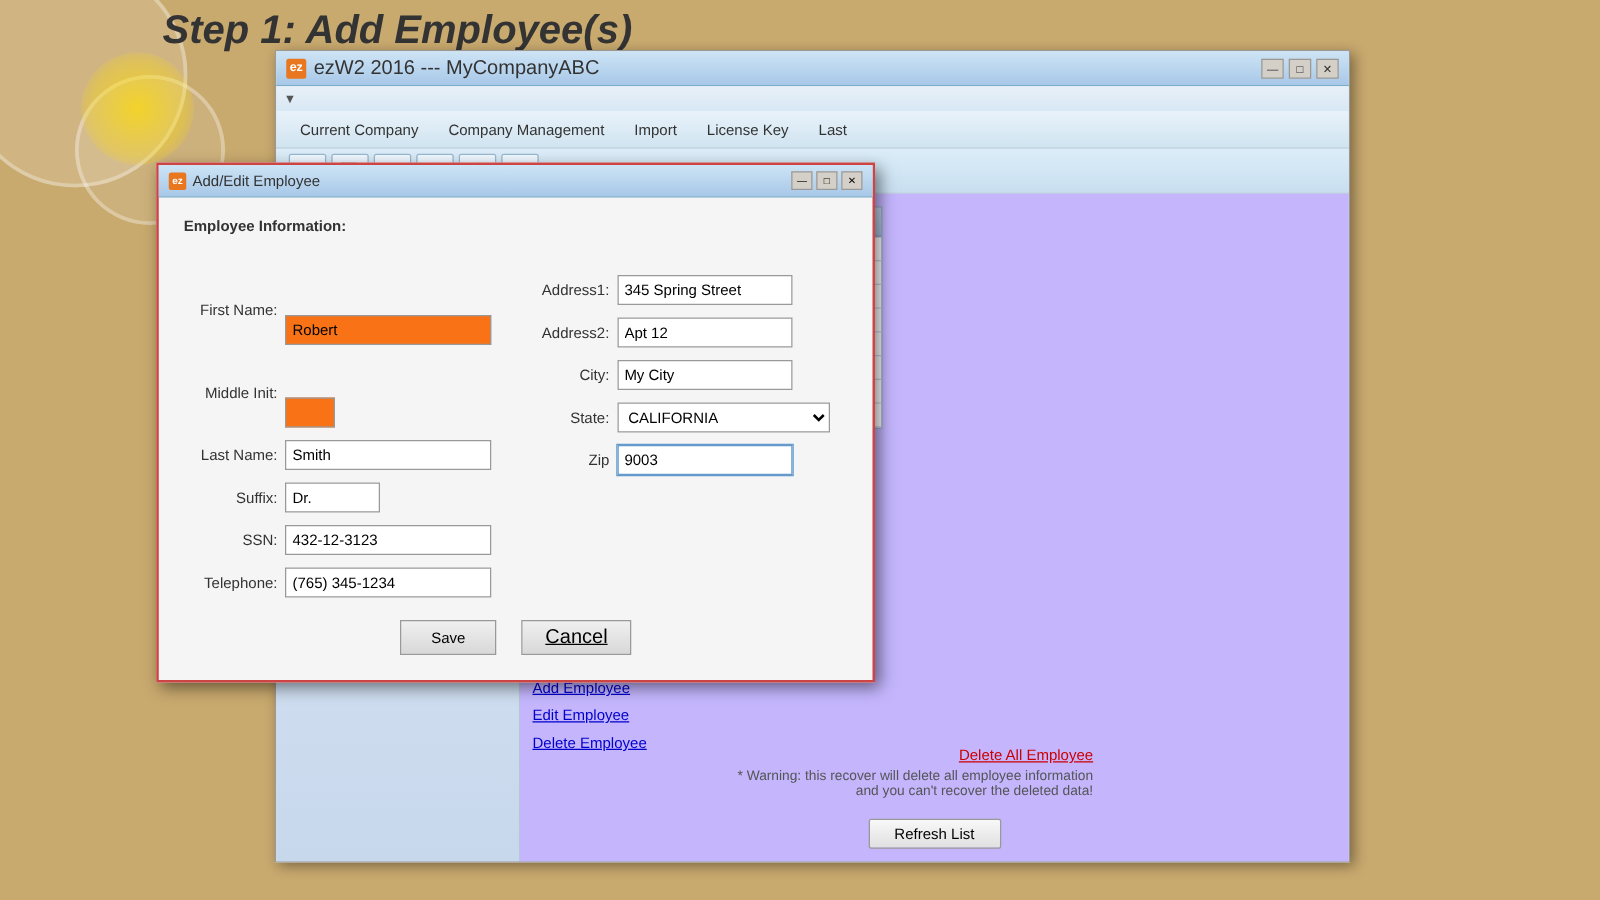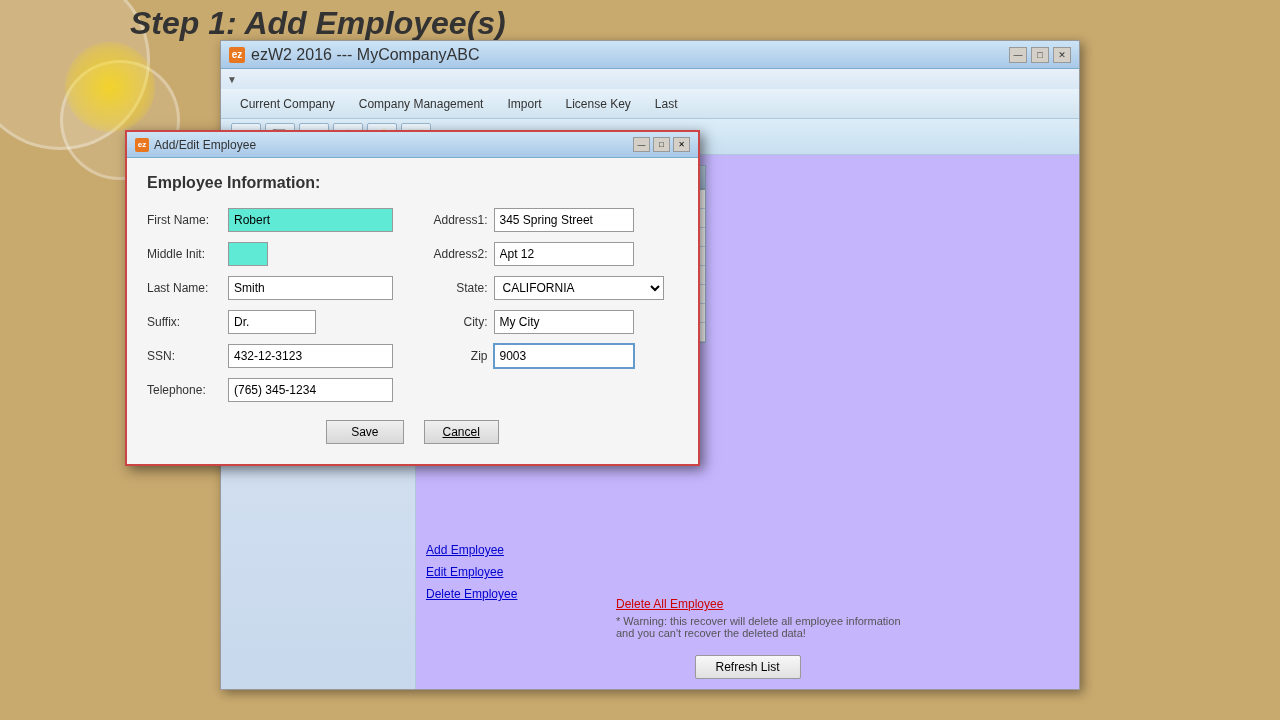--- a/index.html
+++ b/index.html
@@ -282,24 +282,24 @@
       font-size: 8px;
       cursor: pointer;
       display: flex; align-items: center; justify-content: center;
     }
 
     .dialog-content {
       padding: 16px 20px 20px;
     }
 
     .dialog-section-title {
-      font-size: 16px;
+      font-size: 12px;
       font-weight: bold;
       color: #333;
-      margin-bottom: 16px;
+      margin-bottom: 32px;
     }
 
     .form-grid {
       display: grid;
       grid-template-columns: 1fr 1fr;
       gap: 0 20px;
     }
     .form-left, .form-right {
       display: flex;
       flex-direction: column;
@@ -309,52 +309,54 @@
     .form-row {
       display: flex;
       align-items: center;
       gap: 6px;
       margin-bottom: 4px;
     }
     .form-label {
       font-size: 12px;
       color: #333;
       min-width: 75px;
+      text-align: right;
     }
     .form-label-right {
       font-size: 12px;
       color: #333;
       min-width: 65px;
       text-align: right;
     }
     .form-input {
       border: 1px solid #999;
       background: white;
       padding: 3px 5px;
       font-size: 12px;
       height: 24px;
     }
     .form-input-highlighted {
       border: 1px solid #999;
-      background: #5eead4;
+      background: #f97316;
       padding: 3px 5px;
       font-size: 12px;
       height: 24px;
+      margin-top: 32px;
     }
     .form-input-blue {
       border: 1px solid #6699cc;
       background: white;
       padding: 3px 5px;
       font-size: 12px;
       height: 24px;
       outline: 1px solid #6699cc;
     }
     .input-wide { width: 165px; }
     .input-small { width: 40px; }
-    .input-suffix { width: 88px; }
+    .input-suffix { width: 76px; }
     .input-full { width: 140px; }
 
     .form-select {
       border: 1px solid #999;
       background: white;
       padding: 2px 4px;
       font-size: 12px;
       height: 24px;
       width: 170px;
     }
@@ -370,21 +372,21 @@
       border: 1px solid #999;
       padding: 4px 24px;
       font-size: 12px;
       cursor: pointer;
       min-width: 70px;
     }
     .btn-cancel {
       background: linear-gradient(to bottom, #f0f0f0, #d8d8d8);
       border: 1px solid #999;
       padding: 4px 18px;
-      font-size: 12px;
+      font-size: 16px;
       cursor: pointer;
       min-width: 70px;
       text-decoration: underline;
     }
 
     
     .spotlight {
       position: absolute;
       width: 90px; height: 90px;
       border-radius: 50%;
@@ -474,21 +476,21 @@
         <div class="table-row">L_C</div>
         <div class="table-row">L_C</div>
       </div>
 
       <div class="bottom-links">
         <span class="link">Add Employee</span>
         <span class="link">Edit Employee</span>
         <span class="link">Delete Employee</span>
       </div>
 
-      <div style="position:absolute; bottom: 50px; left: 200px; text-align: left;">
+      <div style="position:absolute; bottom: 50px; left: 174px; text-align: right;">
         <span class="delete-link">Delete All Employee</span>
         <div style="margin-top:4px; font-size:11px; color:#555;">* Warning: this recover will delete all employee information</div>
         <div style="font-size:11px; color:#555;">and you can't recover the deleted data!</div>
       </div>
 
       <div style="position:absolute; bottom:10px; left:50%; transform:translateX(-50%);">
         <button class="refresh-btn">Refresh List</button>
       </div>
     </div>
   </div>
@@ -542,37 +544,37 @@
         </div>
 
         <div class="form-right">
           <div class="form-row">
             <span class="form-label-right">Address1:</span>
             <input class="form-input input-full" type="text" value="345 Spring Street" style="">
           </div>
           <div class="form-row">
             <span class="form-label-right">Address2:</span>
             <input class="form-input input-full" type="text" value="Apt 12" style="">
+          </div>
+          <div class="form-row">
+            <span class="form-label-right">City:</span>
+            <input class="form-input input-full" type="text" value="My City" style="">
           </div>
           <div class="form-row">
             <span class="form-label-right">State:</span>
             <select class="form-select">
               <option selected="">CALIFORNIA</option>
               <option>ALABAMA</option>
               <option>ALASKA</option>
               <option>ARIZONA</option>
               <option>ARKANSAS</option>
               <option>COLORADO</option>
             </select>
           </div>
           <div class="form-row">
-            <span class="form-label-right">City:</span>
-            <input class="form-input input-full" type="text" value="My City" style="">
-          </div>
-          <div class="form-row">
             <span class="form-label-right">Zip</span>
             <input class="form-input-blue input-full" type="text" value="9003" style="">
           </div>
         </div>
       </div>
 
       <div class="dialog-buttons">
         <button class="btn-save">Save</button>
         <button class="btn-cancel">Cancel</button>
       </div>

